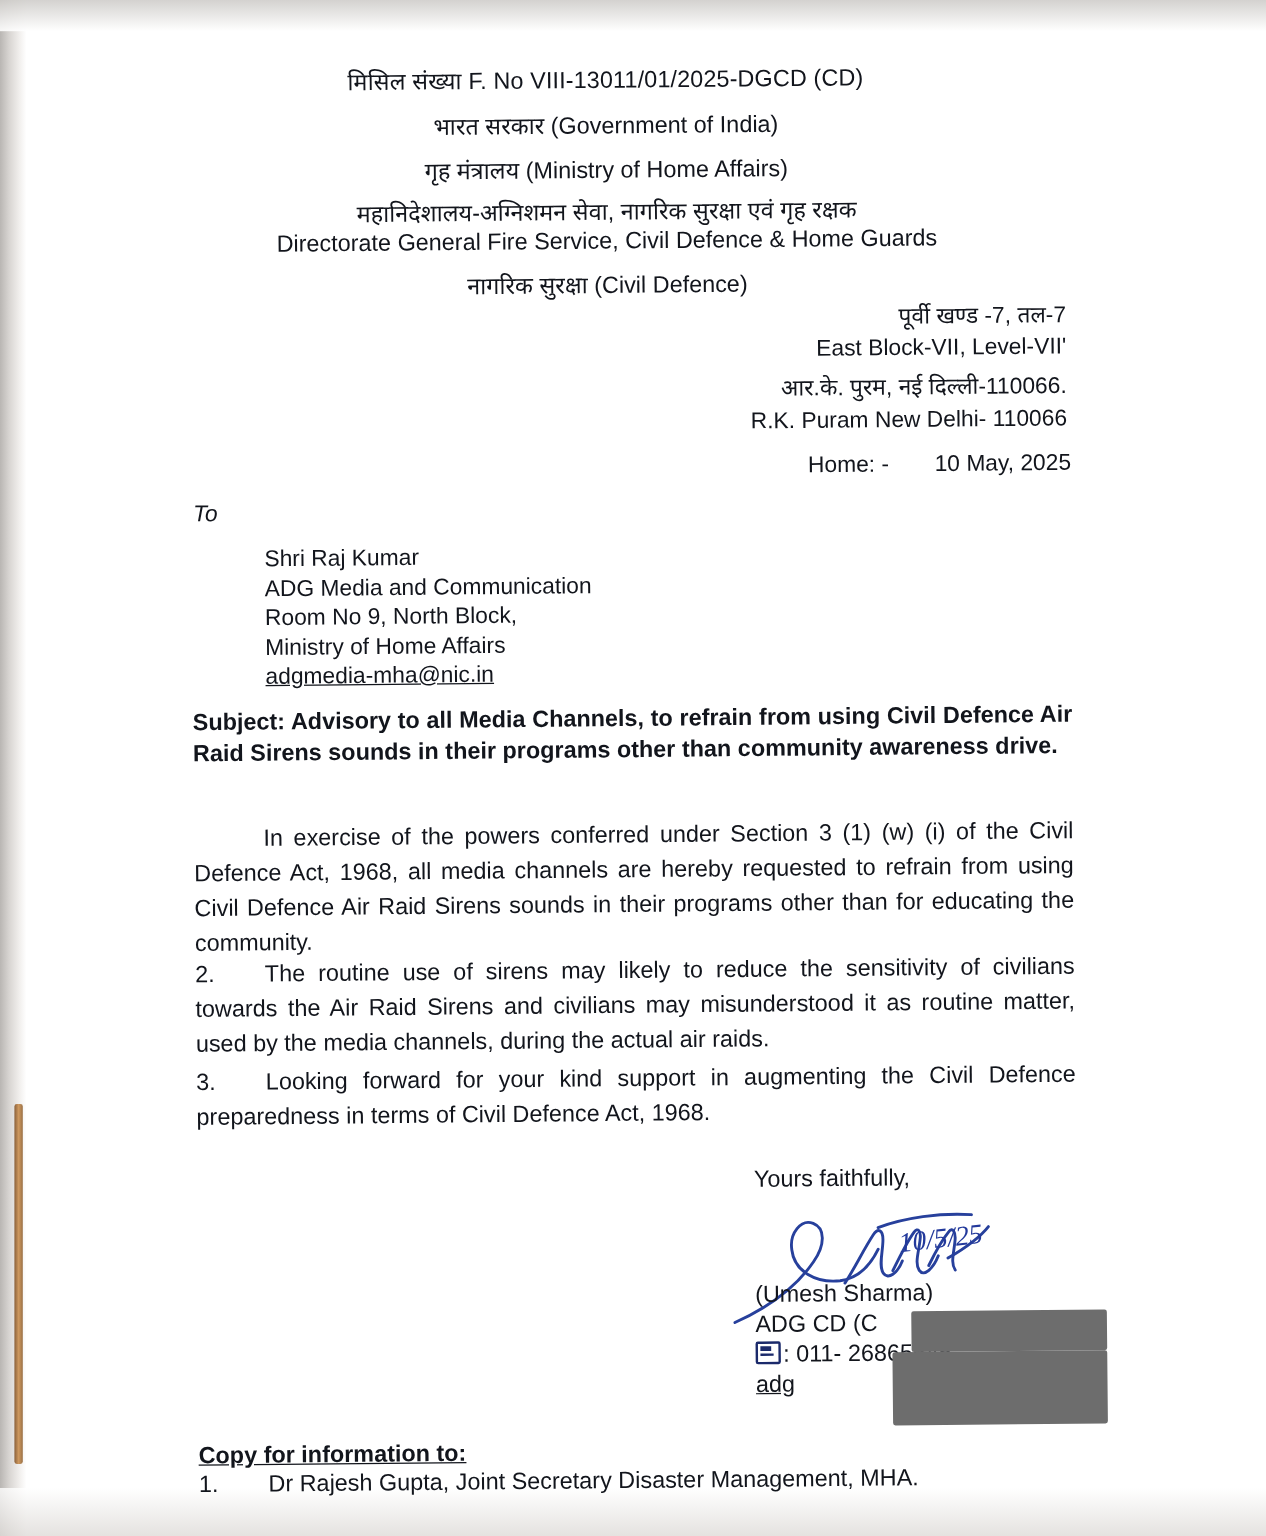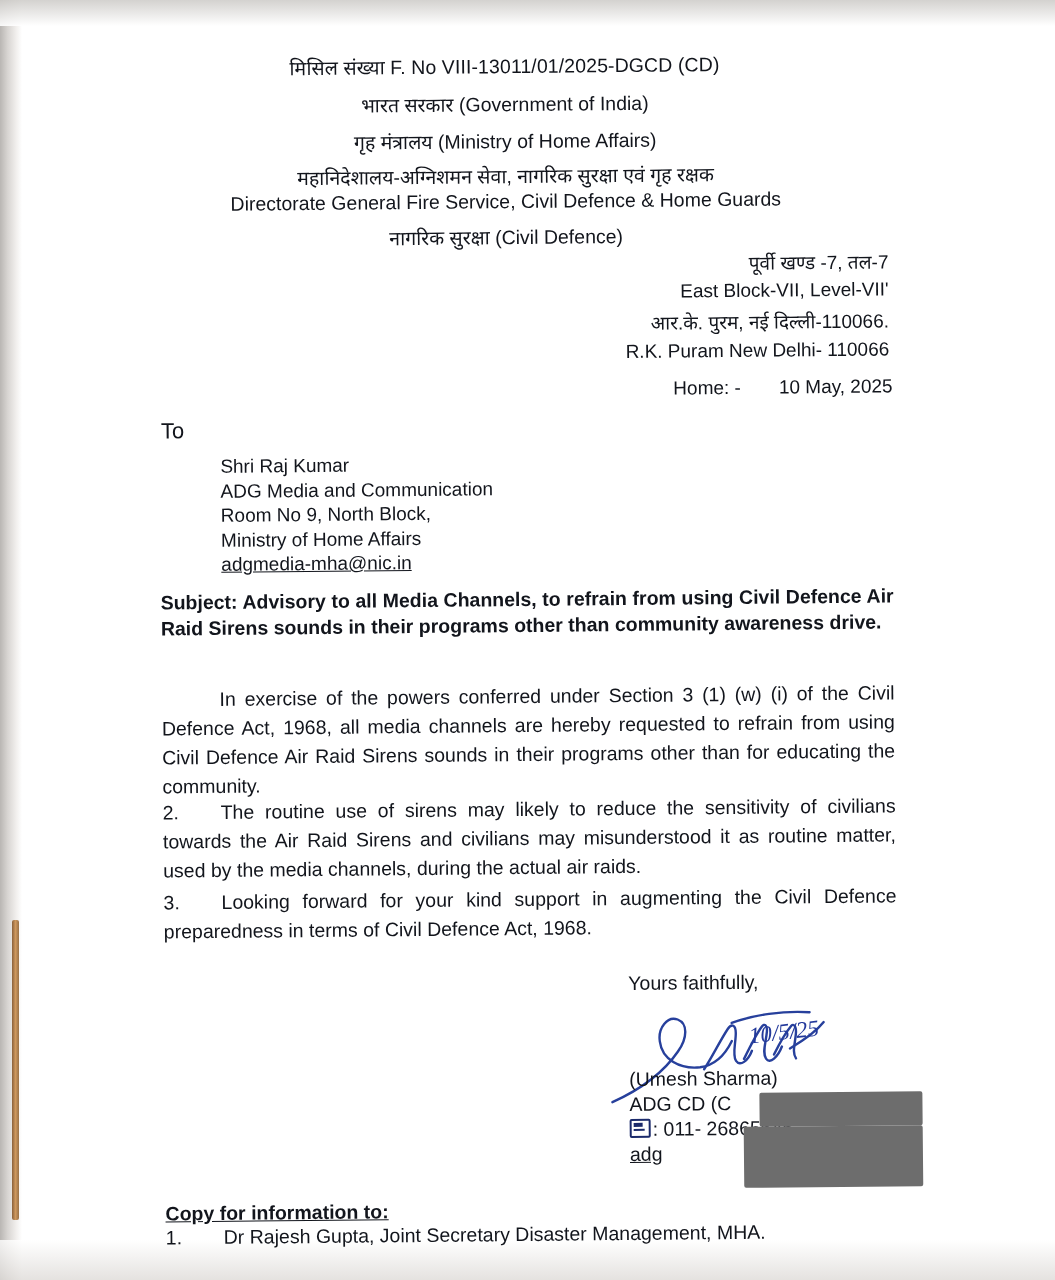--- a/index.html
+++ b/index.html
@@ -77,21 +77,22 @@
   #a1 { top: 252px; }
   #a2 { top: 282px; }
   #a3 { top: 311px; }
   #a4 { top: 342px; }
   #a5 { top: 379px; right: 160px; }
   #a5 .dated-label { margin-right: 38px; }
 
   #to {
     position: absolute;
     left: 163px; top: 415px;
-    font-size: 22px;
+    font-size: 19px;
+    font-style: italic;
   }
 
   .recipient {
     position: absolute;
     left: 222px; top: 452px;
     font-size: 19px;
     line-height: 24.5px;
   }
   .recipient .email {
     text-decoration: underline;

